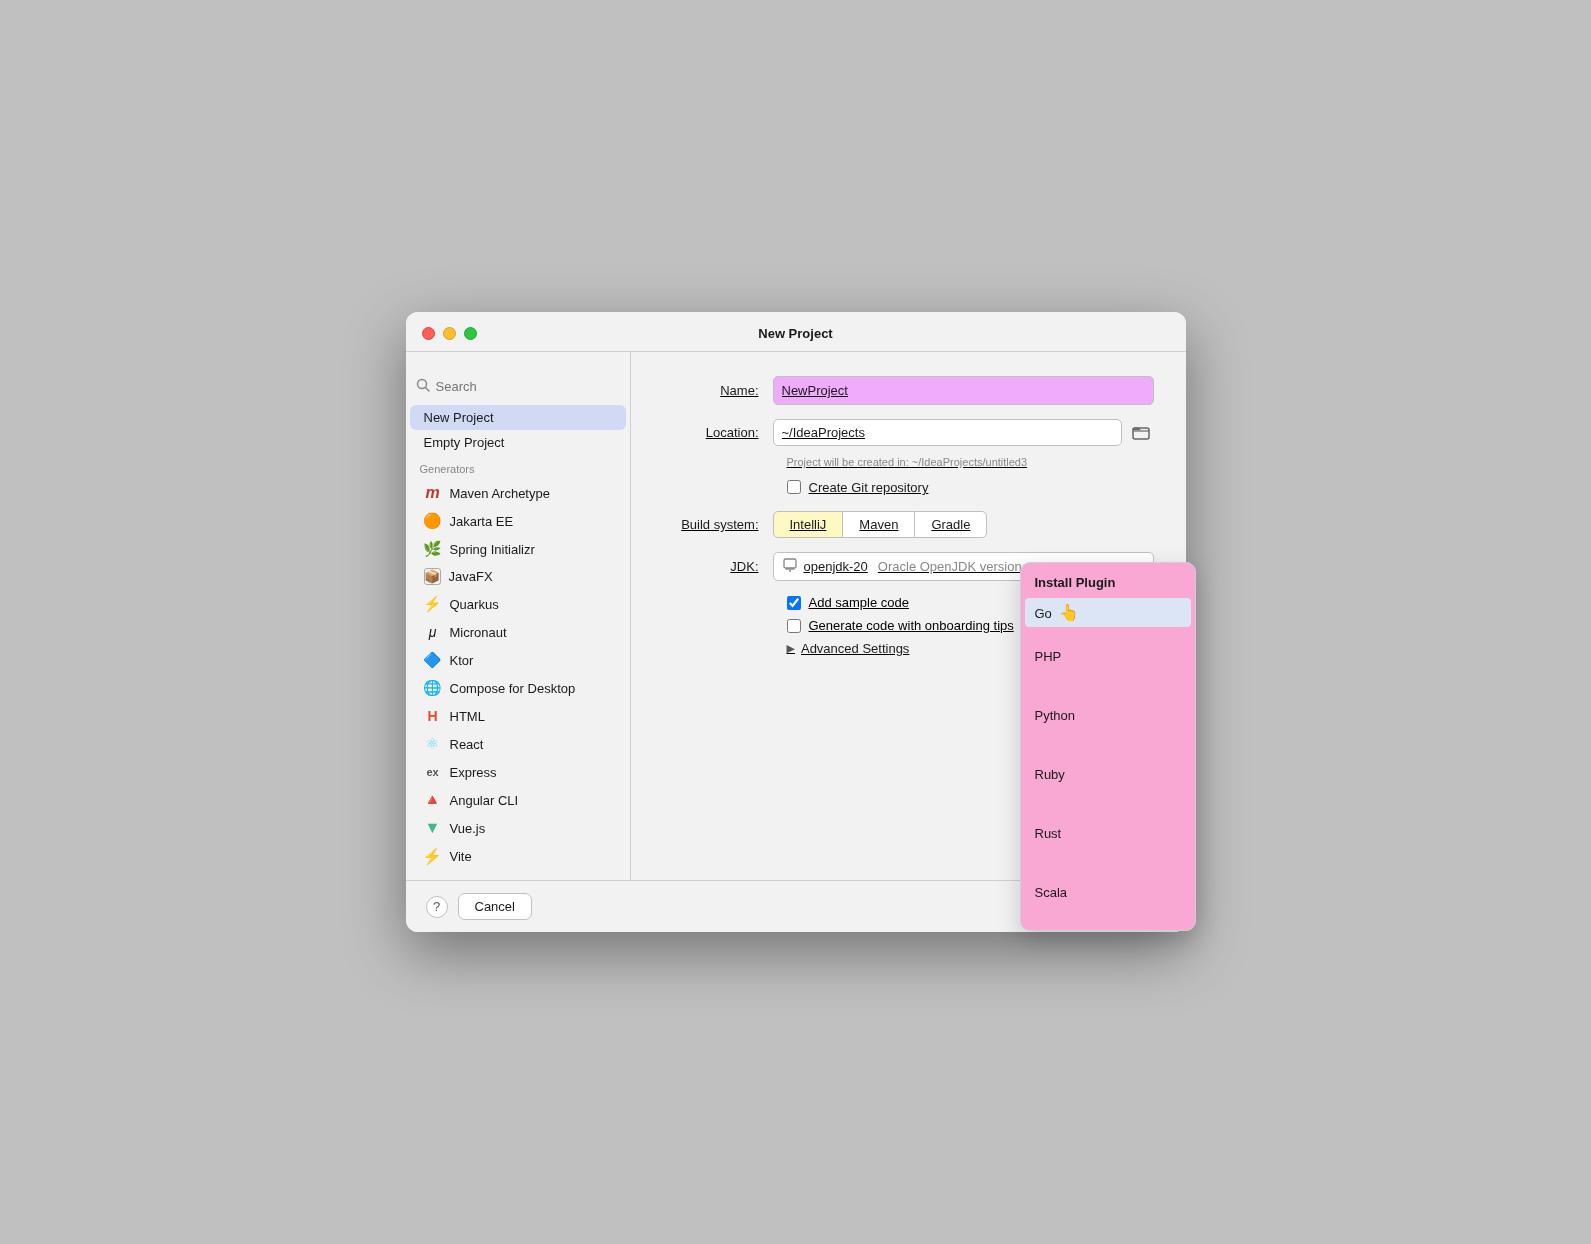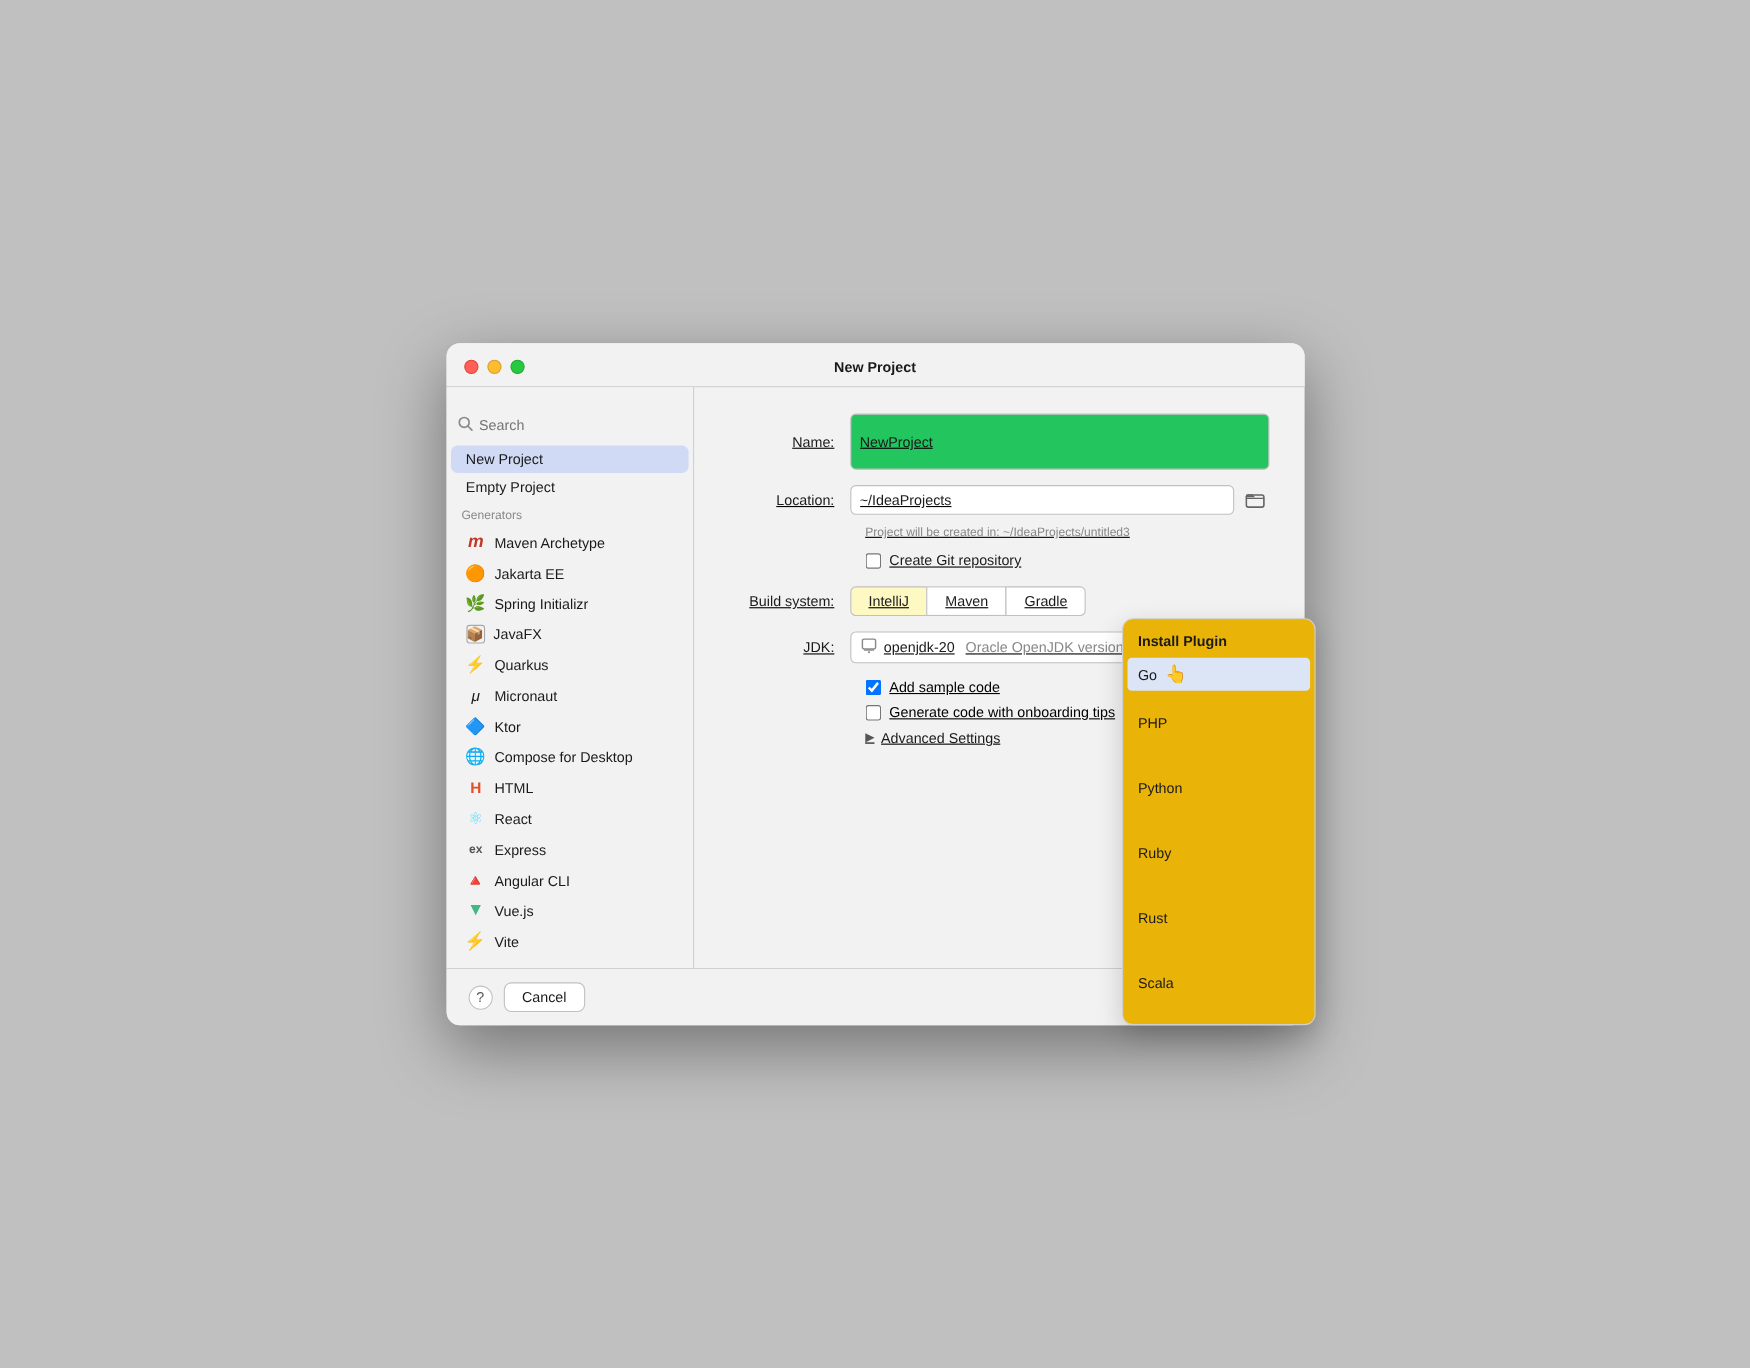--- a/index.html
+++ b/index.html
@@ -146,25 +146,25 @@
       width: 110px;
       flex-shrink: 0;
       color: #1a1a1a;
       font-size: 13px;
       text-align: right;
       padding-right: 14px;
     }
 
     .form-input {
       flex: 1;
-      padding: 17px 8px;
+      padding: 6px 8px;
       border: 1px solid #c0c0c0;
       border-radius: 5px;
       font-size: 13px;
-      background: #22c55e;
+      background: #f0abfc;
       outline: none;
       color: #1a1a1a;
     }
 
     .location-row {
       display: flex;
       align-items: center;
       gap: 6px;
       flex: 1;
     }
@@ -196,21 +196,20 @@
     .hint-text {
       margin-left: 124px;
       font-size: 11px;
       color: #888;
       margin-bottom: 12px;
       margin-top: -4px;
     }
 
     .checkbox-row {
       display: flex;
-      align-items: center;
       gap: 8px;
       margin-left: 124px;
       margin-bottom: 16px;
     }
 
     .checkbox-row input[type="checkbox"] {
       width: 14px;
       height: 14px;
       cursor: pointer;
     }
@@ -394,21 +393,21 @@
       color: #fff;
       font-weight: 500;
     }
 
     
     .install-plugin-popup {
       position: absolute;
       top: 210px;
       right: -10px;
       width: 176px;
-      background: #eab308;
+      background: #f9a8d4;
       border: 1px solid #d0d0d0;
       border-radius: 10px;
       box-shadow: 0 8px 24px rgba(0,0,0,0.18);
       z-index: 100;
       padding: 8px 0;
     }
 
     .popup-header {
       font-weight: 700;
       font-size: 13px;

